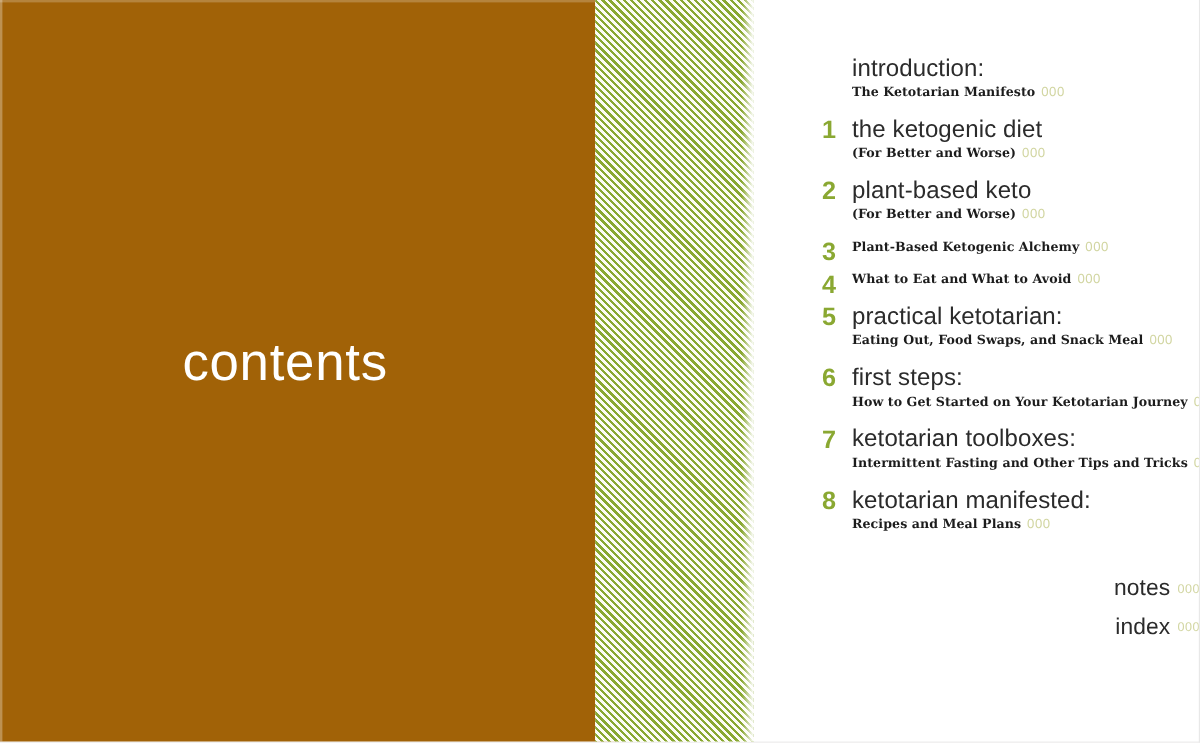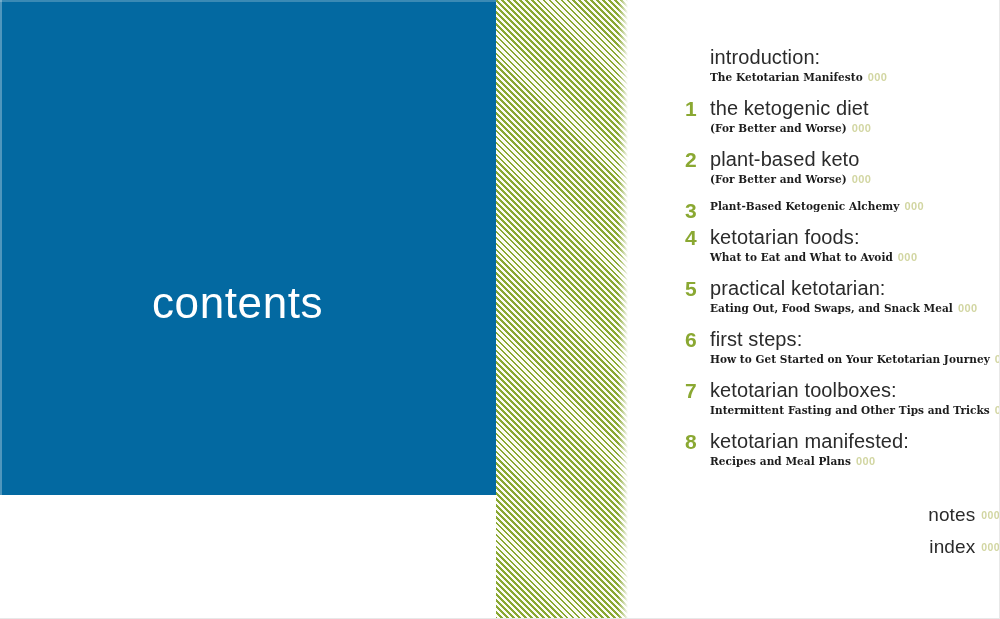--- a/index.html
+++ b/index.html
@@ -21,22 +21,22 @@
     border-right: 1px solid #e8e8e8;
     border-bottom: 1px solid #e8e8e8;
   }
 
   
   .green-panel {
     position: absolute;
     left: 0;
     top: 0;
     width: 496px;
-    height: 495px;
-    background: #0369a1;
+    height: 619px;
+    background: #a16207;
     padding-left: 17px;
   }
   .green-panel::before {
     
     content: "";
     position: absolute;
     left: 0; top: 0;
     width: 2px; height: 100%;
     background: rgba(255,255,255,0.30);
   }
@@ -134,21 +134,21 @@
     font-weight: 700;
     color: #1c1c1c;
     letter-spacing: 0.05px;
     line-height: 14px;
     white-space: nowrap;
   }
 
   .page-num {
     color: #d2d6a2;
     font-family: "Liberation Sans", sans-serif;
-    font-weight: 700;
+    font-weight: 400;
     font-size: 11px;
     letter-spacing: 0.4px;
     margin-left: 5px;
   }
 
   
   .backmatter {
     margin-top: 34px;
   }
   .backmatter .entry {
@@ -207,21 +207,20 @@
 
       <div class="entry">
         <div class="entry-num">3</div>
         <div class="entry-sub">
           <span>Plant-Based Ketogenic Alchemy</span><span class="page-num">000</span>
         </div>
       </div>
 
       <div class="entry">
         <div class="entry-num">4</div>
-        <div class="entry-title">ketotarian foods:</div>
         <div class="entry-sub">
           <span>What to Eat and What to Avoid</span><span class="page-num">000</span>
         </div>
       </div>
 
       <div class="entry">
         <div class="entry-num">5</div>
         <div class="entry-title">practical ketotarian:</div>
         <div class="entry-sub">
           <span>Eating Out, Food Swaps, and Snack Meal</span><span class="page-num">000</span>

